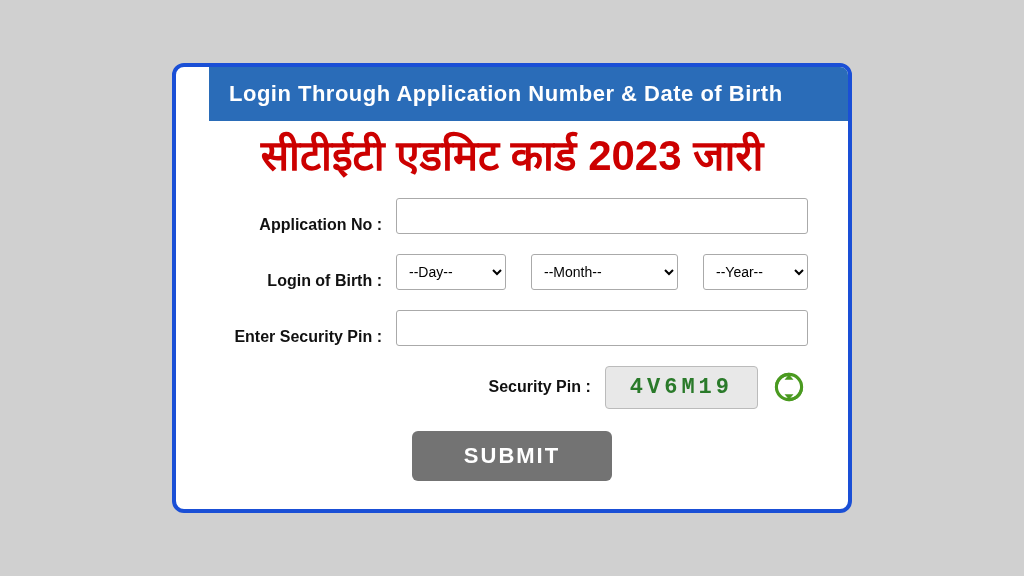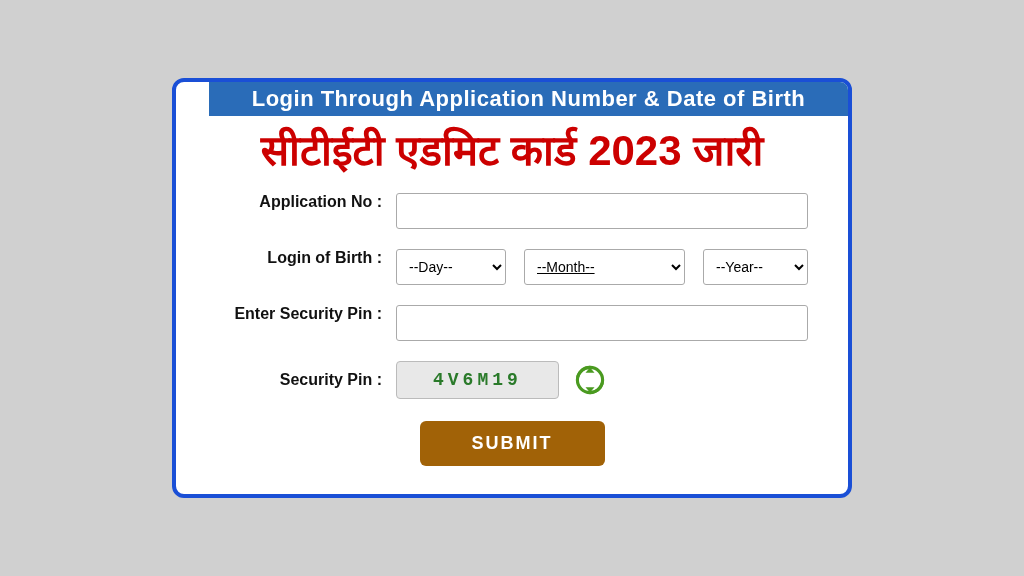--- a/index.html
+++ b/index.html
@@ -22,22 +22,22 @@
       background: #ffffff;
       border: 4px solid #1a4fd6;
       border-radius: 12px;
       width: 680px;
       padding: 0 0 28px 0;
       overflow: hidden;
     }
 
     .header-bar {
       background: #2a6cb8;
-      padding: 4px 20px;
-      text-align: center;
+      padding: 14px 20px;
+      text-align: left;
       margin-left: 33px;
     }
 
     .header-bar-text {
       color: #ffffff;
       font-size: 22px;
       font-weight: bold;
       letter-spacing: 0.5px;
     }
 
@@ -49,21 +49,21 @@
       padding: 12px 16px 18px 16px;
       line-height: 1.1;
     }
 
     .form-area {
       padding: 0 40px;
     }
 
     .form-row {
       display: flex;
-      align-items: flex-start;
+      align-items: flex-end;
       margin-bottom: 20px;
     }
 
     .form-label {
       font-weight: bold;
       font-size: 16px;
       color: #111;
       min-width: 180px;
       text-align: right;
       padding-right: 14px;
@@ -75,58 +75,58 @@
       border: 1px solid #aaa;
       border-radius: 3px;
       padding: 4px 8px;
       font-size: 15px;
       background: #fff;
       outline: none;
     }
 
     .dob-selects {
       display: flex;
-      gap: 18px;
+      gap: 25px;
       flex: 1;
     }
 
     .dob-select {
       height: 36px;
       border: 1px solid #aaa;
       border-radius: 3px;
       padding: 4px 8px;
       font-size: 14px;
       background: #fff;
       cursor: pointer;
       appearance: auto;
     }
 
     .dob-select.day {
       flex: 0 0 110px;
     }
     .dob-select.month {
       flex: 1;
-      text-decoration: underline;
     }
     .dob-select.year {
       flex: 0 0 105px;
     }
 
     .captcha-row {
       display: flex;
       align-items: center;
       margin-bottom: 22px;
+      justify-content: flex-end;
     }
 
     .captcha-box {
       background: #e8e8e8;
       border: 1px solid #bbb;
       border-radius: 4px;
-      padding: 8px 36px;
-      font-size: 18px;
+      padding: 8px 24px;
+      font-size: 22px;
       font-weight: bold;
       color: #2a7a2a;
       letter-spacing: 4px;
       font-family: 'Courier New', monospace;
       user-select: none;
     }
 
     .refresh-icon {
       margin-left: 12px;
       cursor: pointer;
@@ -142,23 +142,23 @@
       height: 36px;
     }
 
     .submit-row {
       display: flex;
       justify-content: center;
       margin-top: 6px;
     }
 
     .submit-btn {
-      background: #a16207;
+      background: #737373;
       color: #fff;
-      font-size: 18px;
+      font-size: 22px;
       font-weight: bold;
       border: none;
       border-radius: 6px;
       padding: 12px 52px;
       cursor: pointer;
       letter-spacing: 2px;
     }
   </style>
 </head>
 <body>

